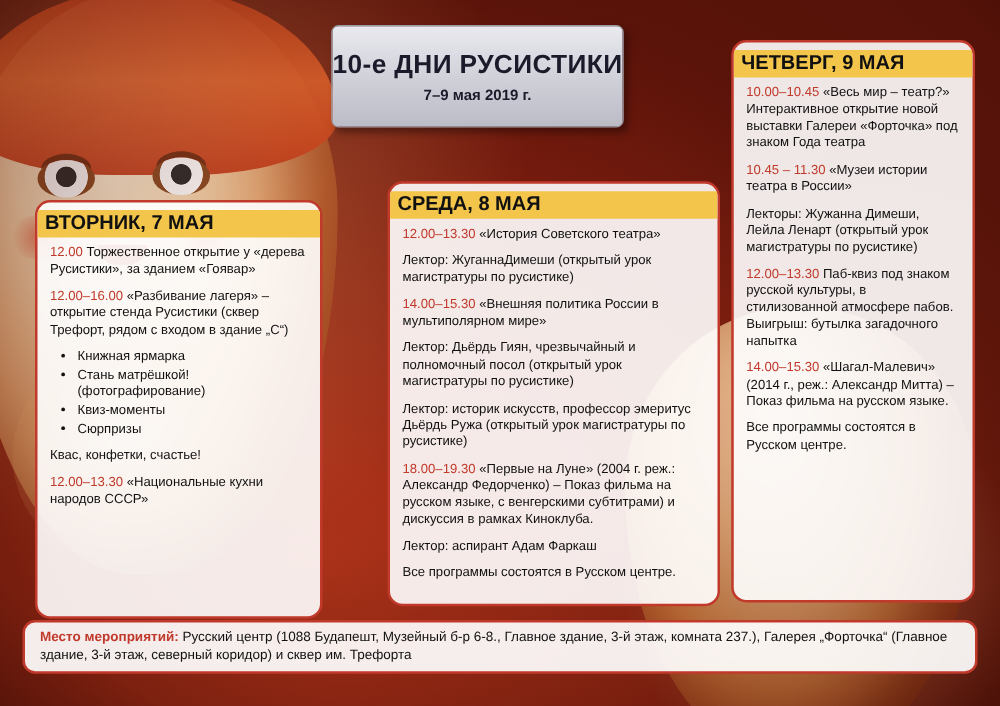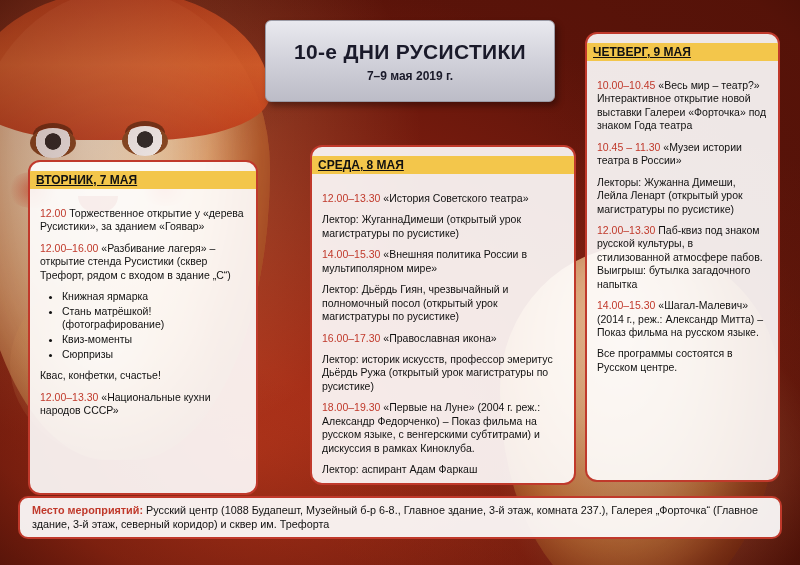--- a/index.html
+++ b/index.html
@@ -75,21 +75,21 @@
   }
   #bg-vignette {
     position: absolute; inset: 0;
     background: radial-gradient(ellipse at 50% 45%, rgba(0,0,0,0) 35%, rgba(70,15,5,.35) 85%, rgba(50,10,3,.55) 100%);
   }
 
   
   .title-plaque {
     position: absolute;
     left: 265px; top: 20px;
-    width: 290px; height: 82px;
+    width: 234px; height: 82px;
     background: linear-gradient(180deg, #e9e9ef 0%, #cfcfd8 55%, #bcbcc7 100%);
     border: 1px solid #9b9ba6;
     border-radius: 6px;
     box-shadow: 3px 4px 6px rgba(0,0,0,.35);
     display: flex; flex-direction: column;
     align-items: center; justify-content: center;
     color: #1a1a2a;
   }
   .title-plaque .t1 { font-size: 21px; font-weight: bold; letter-spacing: .3px; }
   .title-plaque .t2 { font-size: 12px; font-weight: bold; margin-top: 5px; }
@@ -100,26 +100,25 @@
     background: rgba(255,255,255,0.90);
     border: 2px solid #c0392b;
     border-radius: 12px;
     padding: 8px 10px 8px 10px;
     overflow: hidden;
   }
   .panel-head {
     display: inline-block;
     background: #f3c64b;
     color: #111;
-    font-size: 12px;
+    font-size: 16px;
     font-weight: bold;
     padding: 2px 8px 2px 6px;
-    margin: -4px -10px 18px -10px;
+    margin: -4px -10px 6px -10px;
     width: calc(100% + 20px);
-    text-decoration: underline;
   }
   .panel p {
     margin: 0 0 8px 0;
     font-size: 10.5px;
     line-height: 1.28;
     color: #111;
   }
   .tm { color: #c0392b; font-weight: normal; }
   .panel ul { margin: 0 0 8px 0; padding-left: 22px; }
   .panel li { font-size: 10.5px; line-height: 1.3; color: #111; margin-bottom: 1px; }
@@ -195,23 +194,20 @@
   <p>
     <span class="tm">12.00–13.30</span><span> «История Советского театра»</span>
   </p>
   <p>Лектор: ЖуганнаДимеши (открытый урок магистратуры по русистике)</p>
 
   <p>
     <span class="tm">14.00–15.30</span><span> «Внешняя политика России в мультиполярном мире»</span>
   </p>
   <p>Лектор: Дьёрдь Гиян, чрезвычайный и полномочный посол (открытый урок магистратуры по русистике)</p>
 
-  <p>
-    <span class="tm">16.00–17.30</span><span> «Православная икона»</span>
-  </p>
   <p>Лектор: историк искусств, профессор эмеритус Дьёрдь Ружа (открытый урок магистратуры по русистике)</p>
 
   <p>
     <span class="tm">18.00–19.30</span><span> «Первые на Луне» (2004 г. реж.: Александр Федорченко) – Показ фильма на русском языке, с венгерскими субтитрами) и дискуссия в рамках Киноклуба.</span>
   </p>
   <p>Лектор: аспирант Адам Фаркаш</p>
 
   <p>Все программы состоятся в Русском центре.</p>
 </div>
 

